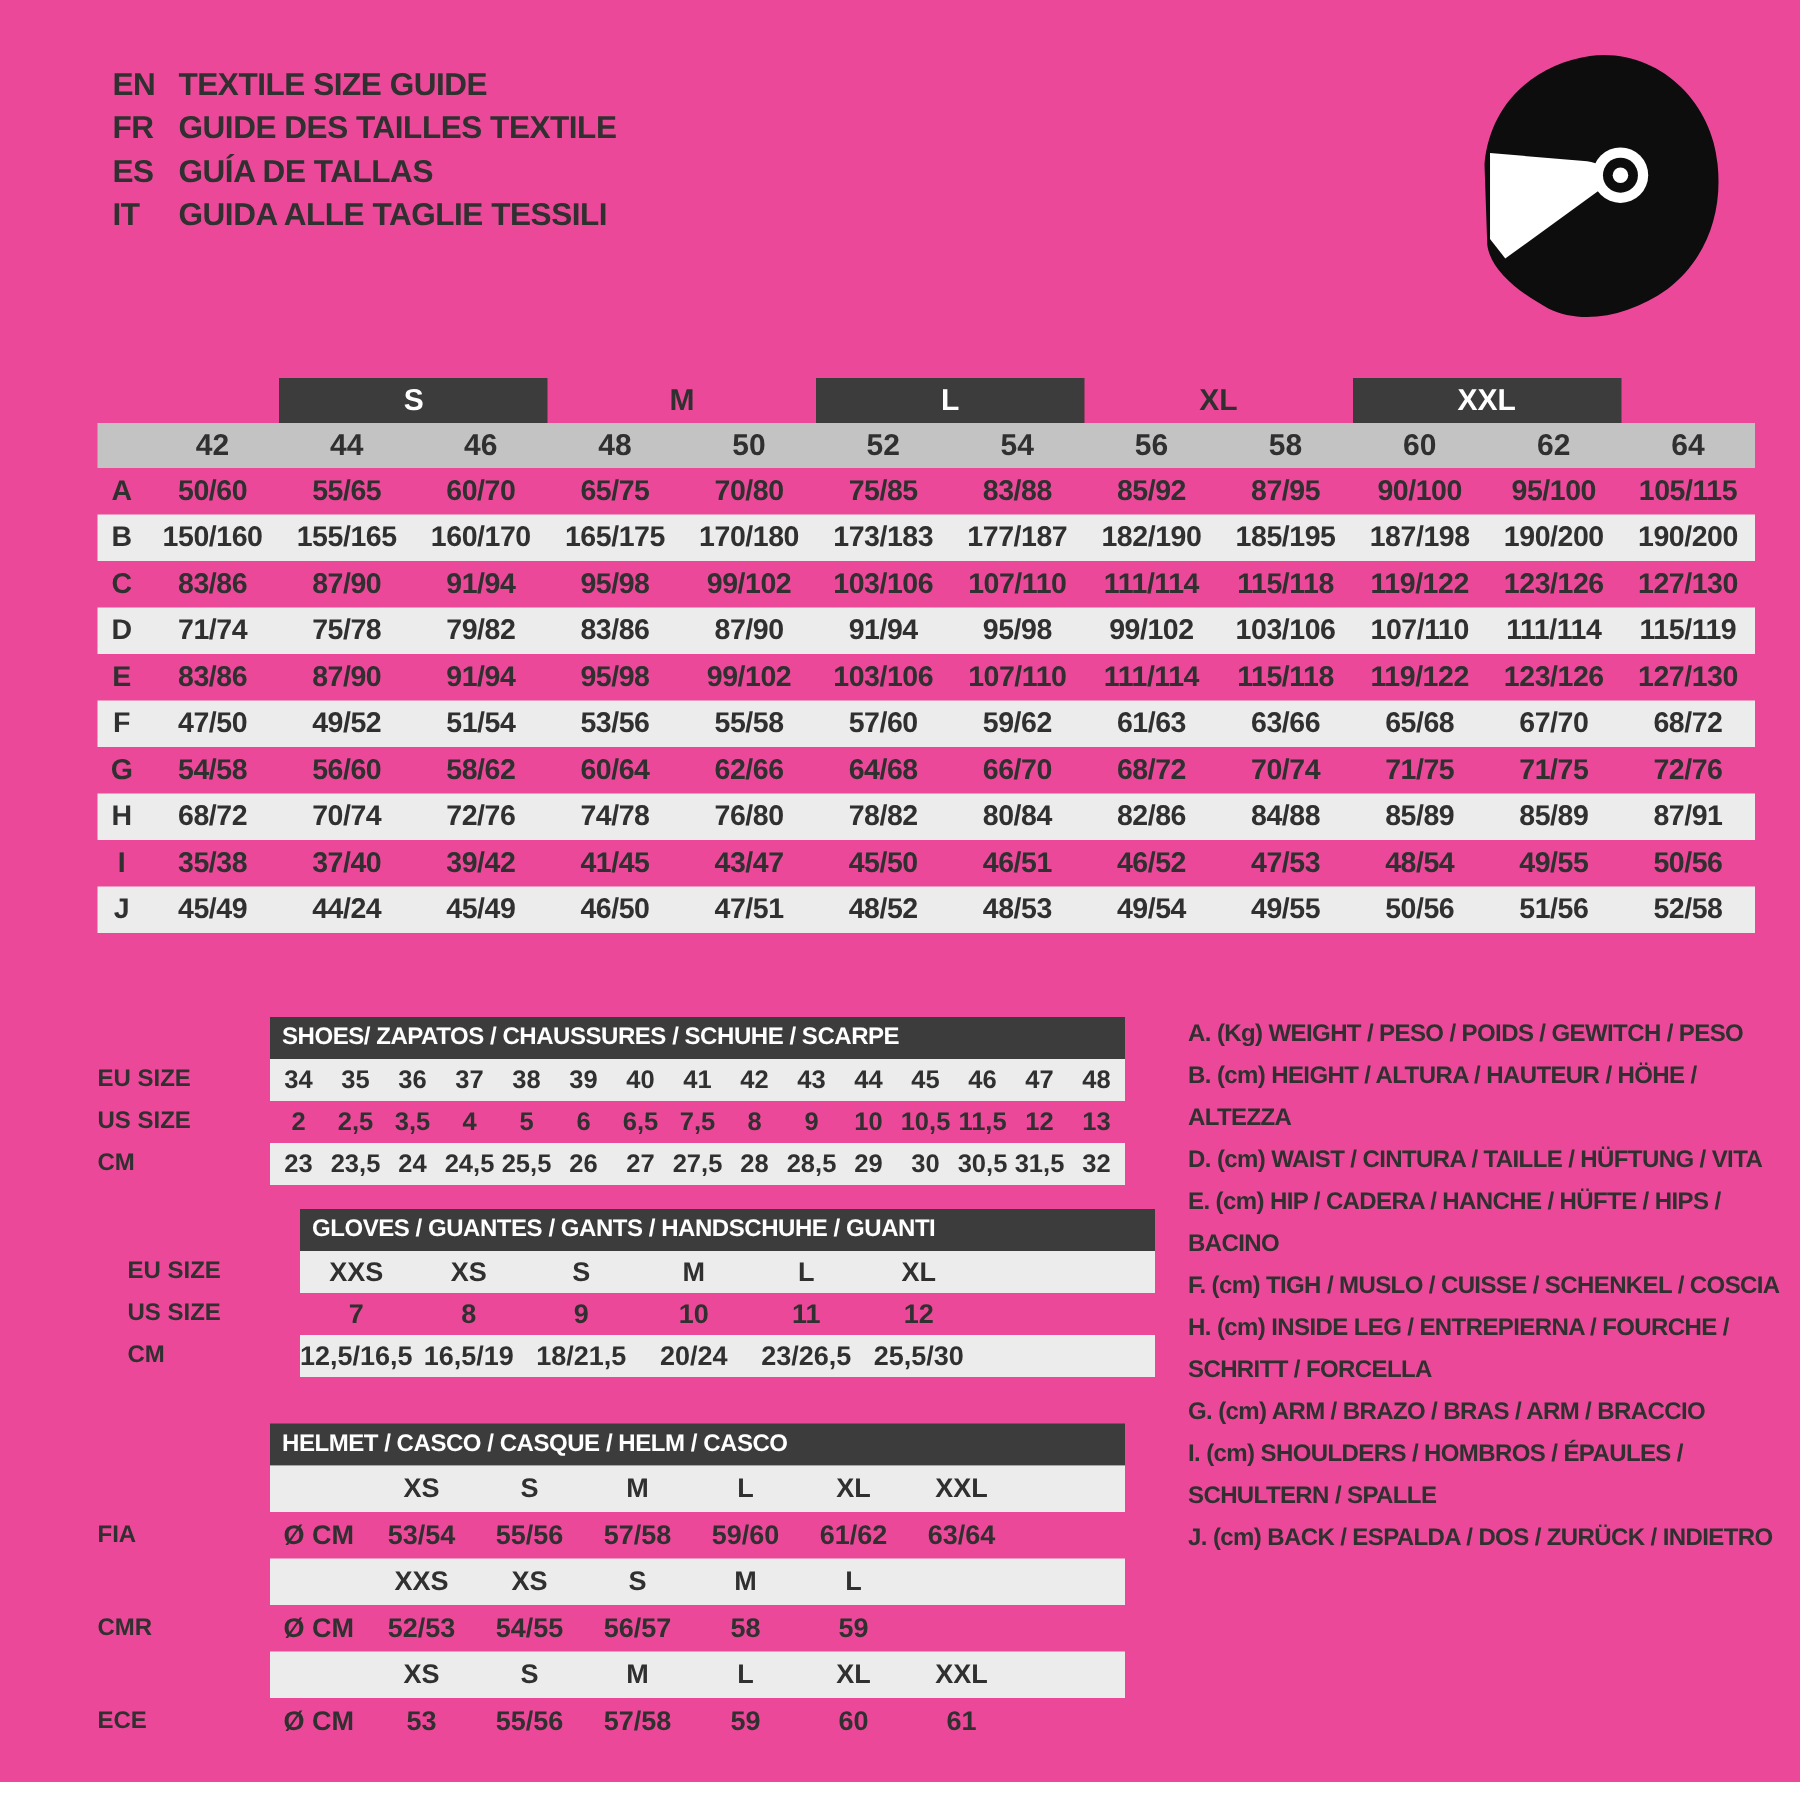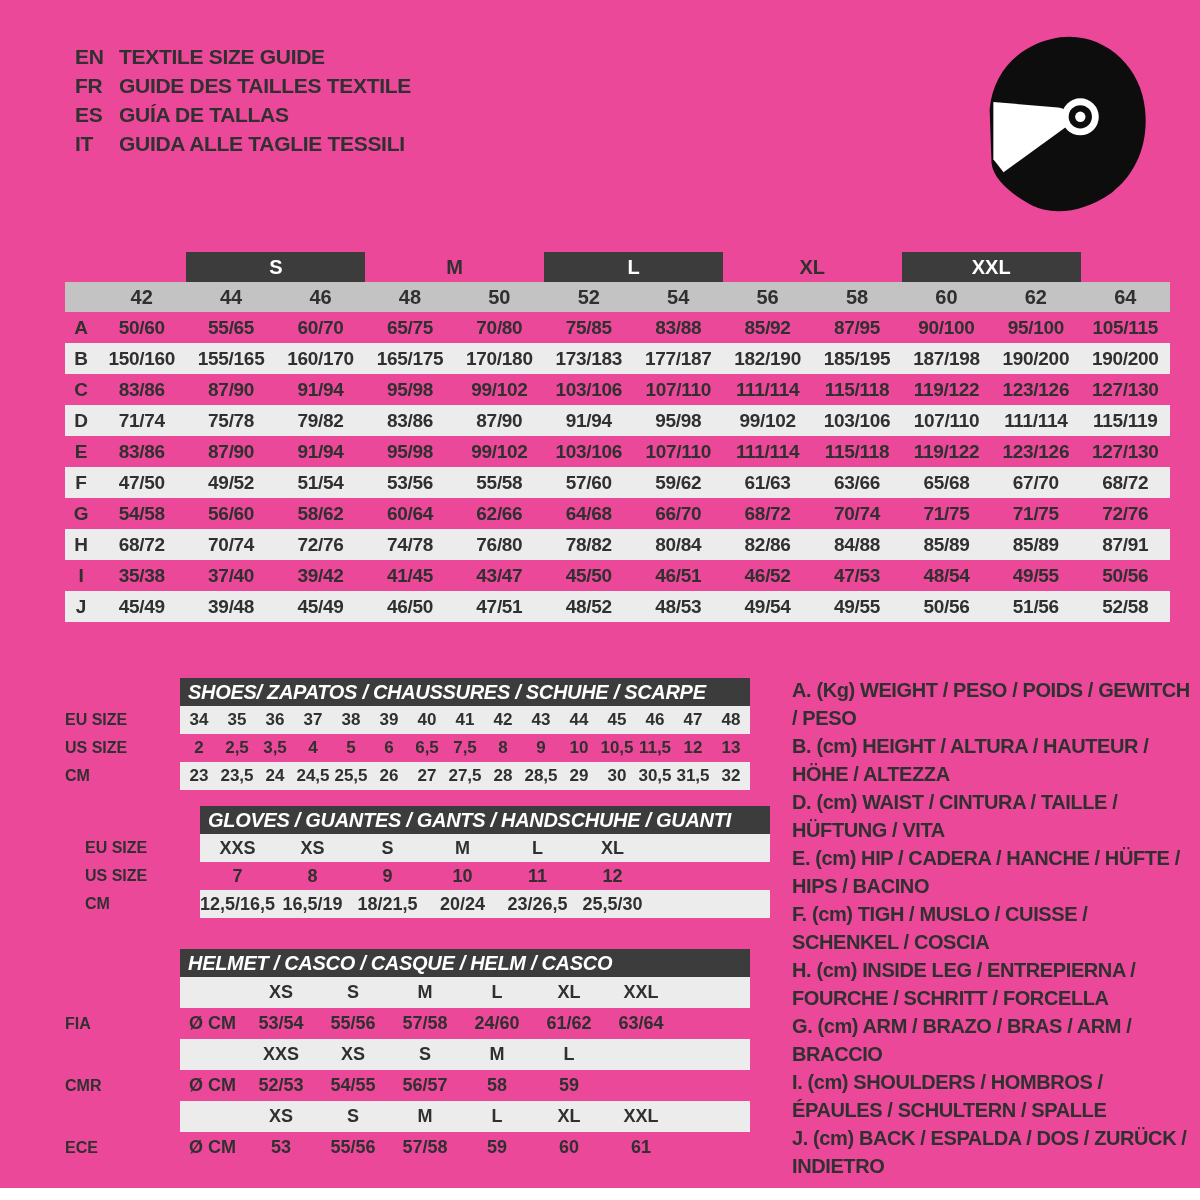--- a/index.html
+++ b/index.html
@@ -22,37 +22,37 @@
   .band { height:30px; line-height:30px; text-align:center; font-size:20px; }
   .band.dark { background:#3c3c3c; color:#ffffff; }
   .colsrow { height:30px; line-height:30px; background:#c3c3c3; font-size:20px; text-align:center; }
   .t-row { height:31px; line-height:31px; font-size:19px; text-align:center; letter-spacing:-0.3px; }
   .t-row.stripe { background:#ececec; }
   .t-cell { overflow:hidden; white-space:nowrap; }
   
   .section { position:absolute; left:65px; width:685px; }
   .sec-title {
     margin-left:115px; width:570px; height:28px; line-height:28px;
-    background:#3c3c3c; color:#fff; font-size:20px; padding-left:8px;
-    letter-spacing:-0.3px; white-space:nowrap; overflow:hidden;font-style:italic;
+    background:#3c3c3c; color:#fff; font-size:16px; padding-left:8px;
+    letter-spacing:-0.3px; white-space:nowrap; overflow:hidden;
   }
   .srow { display:flex; height:28px; line-height:28px; font-size:17px; }
   .srow.h31 { height:31px; line-height:31px; }
   .slabel { width:115px; font-size:16px; white-space:nowrap; }
   .svals { width:570px; display:grid; text-align:center; white-space:nowrap; }
   .svals.gray { background:#ececec; }
   .shoe-cols { grid-template-columns:repeat(15, 1fr); }
   .glove-cols { grid-template-columns:repeat(6, 75px) 1fr; font-size:18px; }
   .helm-cols { grid-template-columns:65px repeat(6, 72px) 1fr; font-size:18px; }
   #shoes-section { top:678px; }
   #gloves-section { top:806px;margin-left:20px; }
   #helmet-section { top:949px; }
   
   .legend { position:absolute; left:792px; top:676px; width:404px;
-            font-size:20px; line-height:28px; letter-spacing:-0.4px; }
+            font-size:16px; line-height:28px; letter-spacing:-0.4px; }
   
   .bottom-bar { position:absolute; left:180px; top:1192px; width:570px; height:8px; background:#3c3c3c; }
 </style>
 </head>
 <body>
 
 <div class="page">
 
   <div class="lang-block" id="lang-block">
       <div class="lang-row">
@@ -236,21 +236,21 @@
           <div class="t-cell">46/51</div>
           <div class="t-cell">46/52</div>
           <div class="t-cell">47/53</div>
           <div class="t-cell">48/54</div>
           <div class="t-cell">49/55</div>
           <div class="t-cell">50/56</div>
         </div>
         <div class="t-row grid13 stripe">
           <div class="t-cell">J</div>
           <div class="t-cell">45/49</div>
-          <div class="t-cell">39/48</div>
+          <div class="t-cell">44/24</div>
           <div class="t-cell">45/49</div>
           <div class="t-cell">46/50</div>
           <div class="t-cell">47/51</div>
           <div class="t-cell">48/52</div>
           <div class="t-cell">48/53</div>
           <div class="t-cell">49/54</div>
           <div class="t-cell">49/55</div>
           <div class="t-cell">50/56</div>
           <div class="t-cell">51/56</div>
           <div class="t-cell">52/58</div>
@@ -378,21 +378,21 @@
             <div>XXL</div>
           </div>
         </div>
         <div class="srow h31">
           <div class="slabel">FIA</div>
           <div class="svals helm-cols">
             <div>Ø CM</div>
             <div>53/54</div>
             <div>55/56</div>
             <div>57/58</div>
-            <div>24/60</div>
+            <div>59/60</div>
             <div>61/62</div>
             <div>63/64</div>
           </div>
         </div>
         <div class="srow h31">
           <div class="slabel"></div>
           <div class="svals helm-cols gray">
             <div></div>
             <div>XXS</div>
             <div>XS</div>

